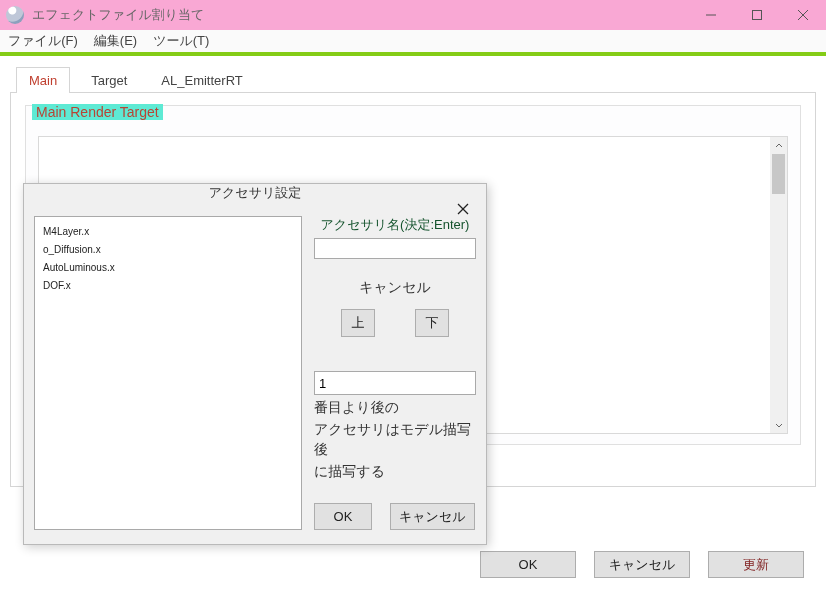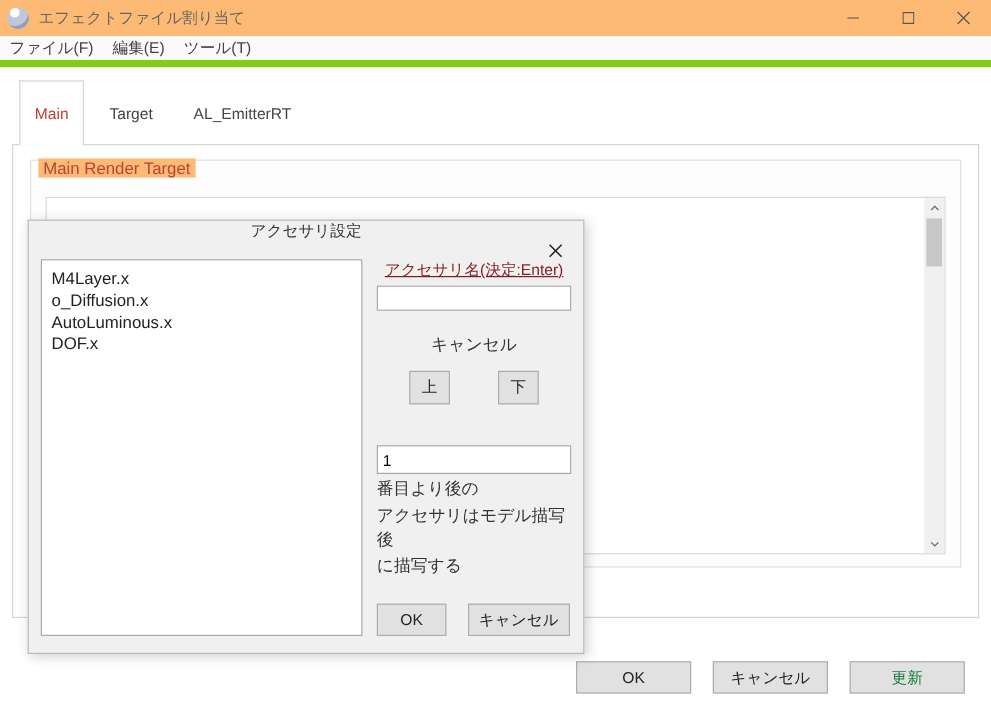--- a/index.html
+++ b/index.html
@@ -12,21 +12,21 @@
     width: 826px;
     height: 590px;
     overflow: hidden;
     position: relative;
   }
   .titlebar {
     height: 30px;
     display: flex;
     align-items: center;
     padding: 0 0 0 6px;
-    background: #fdba74;
+    background: #f9a8d4;
     color: #666;
     justify-content: center;
   }
   .titlebar .app-icon {
     width: 18px; height: 18px;
     border-radius: 50%;
     background: radial-gradient(circle at 35% 25%, #fff 0 20%, #bfc7d8 25% 60%, #8da0bd 65% 100%);
     margin-right: 8px;
   }
   .titlebar .title { flex: 1; font-size: 13px; }
@@ -39,37 +39,37 @@
   .win-btn svg { width: 10px; height: 10px; stroke: currentColor; stroke-width: 1; fill: none; }
   .win-btn.close svg { width: 12px; height: 12px; }
 
   .menubar {
     height: 26px;
     display: flex;
     align-items: center;
     padding: 0 8px;
     gap: 16px;
     color: #444;
-    border-bottom: 6px solid #84cc16;
+    border-bottom: 4px solid #84cc16;
     background: #fafafa;
   }
   .menubar span { font-size: 13px; }
 
   .client { position: relative; padding: 10px 10px 0 10px; }
 
   .tabstrip {
     display: flex;
     align-items: flex-end;
     gap: 2px;
     margin-left: 6px;
     position: relative;
     top: 1px;
   }
   .tab {
-    padding: 19px 12px;
+    padding: 5px 12px;
     font-size: 13px;
     color: #444;
     border: 1px solid transparent;
     border-bottom: none;
     background: transparent;
     margin-right: 6px;
   }
   .tab.active {
     border-color: #d5d5d5;
     background: #ffffff;
@@ -92,21 +92,21 @@
     height: 340px;
     background: #fdfdfe;
   }
   .group-label {
     position: relative;
     top: -2px;
     left: 6px;
     padding: 0 4px;
     color: #b74535;
     font-size: 14px;
-    background: #fdba74;
+    background: #5eead4;
     display: inline-block;
   }
   .scroll-list-area {
     position: absolute;
     left: 12px; right: 12px; top: 30px; bottom: 10px;
     border: 1px solid #d9d9d9;
     background: #ffffff;
     overflow: hidden;
   }
   .scroll-list-area .scrollbar {
@@ -137,21 +137,21 @@
     min-width: 96px;
     height: 27px;
     background: #e1e1e1;
     border: 1px solid #adadad;
     font-size: 13px;
     color: #222;
     display: flex; align-items: center; justify-content: center;
     padding: 0 8px;
     user-select: none;
   }
-  .btn.disabled { color: #15803d; }
+  .btn.disabled { color: #7f1d1d; }
 
   
   .dialog {
     position: absolute;
     left: 23px; top: 183px;
     width: 464px; height: 362px;
     background: #f0f0f0;
     border: 1px solid #b9b9b9;
     box-shadow: 2px 2px 10px rgba(0,0,0,.2);
     z-index: 100;
@@ -177,28 +177,28 @@
   .dlg-list {
     position: absolute;
     left: 10px; top: 2px;
     width: 268px;
     bottom: 14px;
     background: #ffffff;
     border: 1px solid #a9a9a9;
     padding: 6px 8px;
     overflow: hidden;
   }
-  .dlg-list div { font-size: 14px; line-height: 18px; color: #222; }
+  .dlg-list div { font-size: 10px; line-height: 18px; color: #222; }
 
   .dlg-right {
     position: absolute;
     left: 290px; right: 10px; top: 2px; bottom: 14px;
     display: flex; flex-direction: column;
   }
-  .dlg-right label { font-size: 13px; color: #7f1d1d; margin-bottom: 4px; text-align: center; display:block;text-decoration:underline; }
+  .dlg-right label { font-size: 13px; color: #14532d; margin-bottom: 4px; text-align: center; display:block; }
   .dlg-right input[type=text] {
     width: 100%; height: 24px;
     border: 1px solid #a9a9a9;
     padding: 2px 4px;
     font-family: inherit;
     font-size: 13px;
     background: #fff;
   }
   .order-label { text-align: center; margin-top: 20px; font-size:14px; }
   .order-btns { display: flex; justify-content: center; gap: 40px; margin-top: 12px; }

